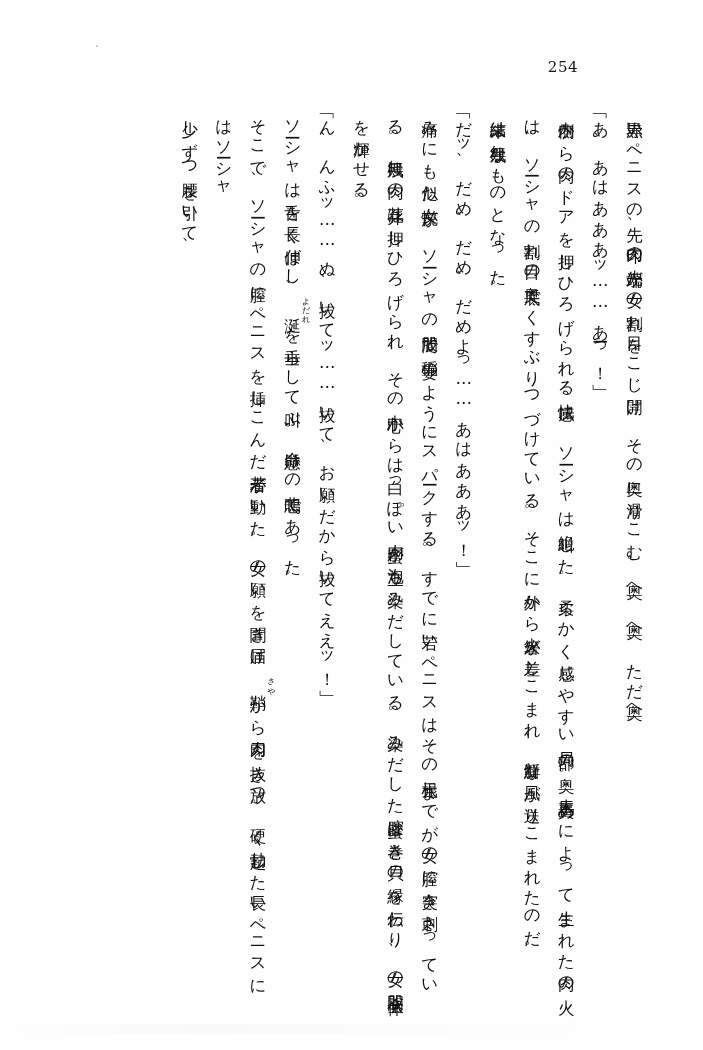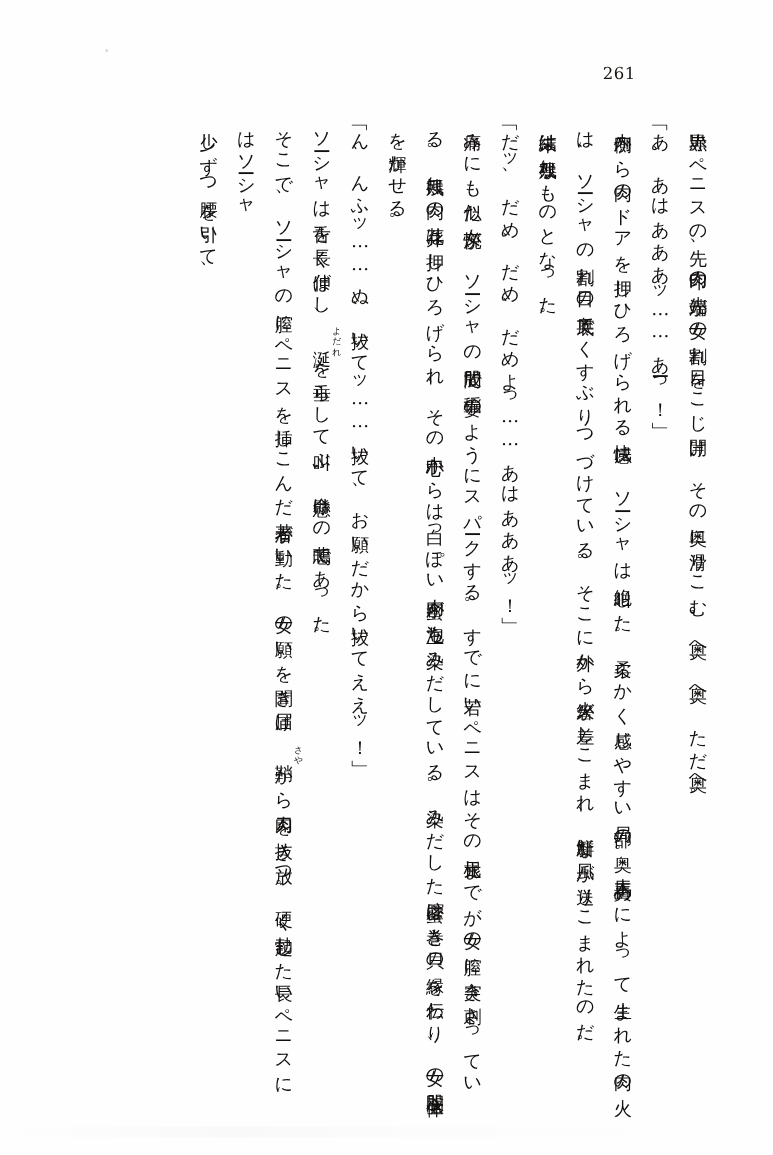--- a/index.html
+++ b/index.html
@@ -72,21 +72,21 @@
     opacity: 0.6;
   }
 </style>
 </head>
 <body>
 
 <div class="page">
 
   <div class="edge-mark"></div>
 
-  <div class="page-number">261</div>
+  <div class="page-number">254</div>
 
   <div class="body-text">
     <p>赤黒いペニスの先、肉印の先端が女の割れ目をこじ開け、その奥に滑りこむ。奥へ、奥へ、ただ奥へ。</p>
     <p>「あ、あはあああッ……あーっ！」</p>
     <p>内側から肉のドアを押しひろげられる快感に、ソーシャは絶叫した。柔らかく感じやすい局部の奥。木馬責めによって生まれた肉の火は、ソーシャの割れ目の奥底でくすぶりつづけている。そこに外から火箸が差しこまれ、新鮮な風が送りこまれたのだ。</p>
     <p>結末は無残なものとなった。</p>
     <p>「だッ、だめ、だめ、だめよっ……あはあああッ！」</p>
     <p>痛みにも似た女悦が、ソーシャの股間で稲妻のようにスパークする。すでに若いペニスはその根元までが女の膣に突き刺さっている。無残に肉の花弁は押しひろげられ、その中心からは白っぽい肉蜜が泡立ち染みだしている。染みだした膣蜜は巻き貝の縁を伝わり、女の股間全体を輝かせる。</p>
     <p>「ん、んふッ……ぬ、抜いてッ……抜いて、お願いだから抜いてええッ！」</p>
     <p>ソーシャは舌を長く伸ばし、<ruby>涎<rt>よだれ</rt></ruby>を垂らして叫ぶ。命懸けの悲鳴であった。</p>

